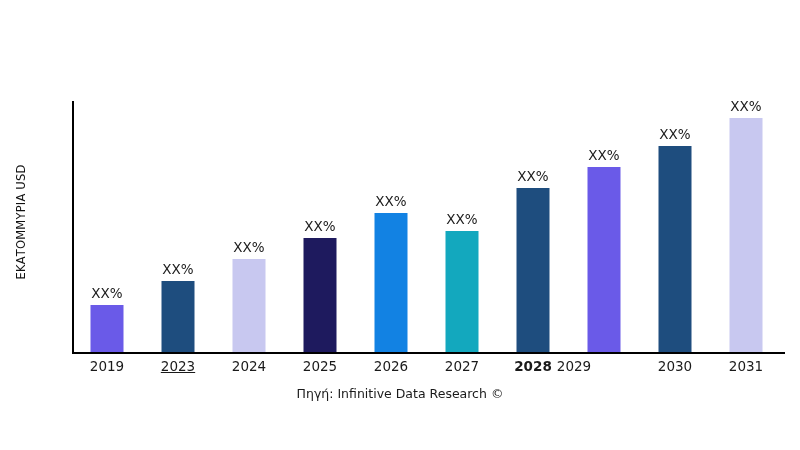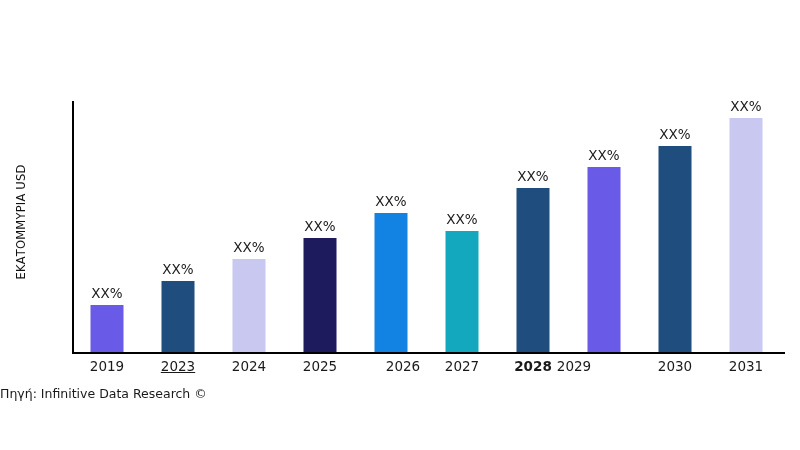--- a/index.html
+++ b/index.html
@@ -103,20 +103,21 @@
     top: 140px;
     font-size: 13.5px;
     color: #ec1c24;
     white-space: nowrap;
   }
   #source-note {
     position: absolute;
     left: 0;
     top: 386px;
     width: 800px;
+    text-align: center;
     font-size: 12.5px;
     color: #1a1a1a;
     white-space: nowrap;
   }
 </style>
 </head>
 <body>
 
 <div id="chart-root">
 
@@ -177,21 +178,21 @@
       <div class="bar-value" style="bottom:238px;">XX%</div>
       <div class="bar-rect" style="height:234px;background:#c8c8f0;"></div>
     </div>
 
   </div>
 
   <div class="tick-label" style="left:72px;">2019</div>
   <div class="tick-label" style="left:143px;text-decoration:underline;">2023</div>
   <div class="tick-label" style="left:214px;">2024</div>
   <div class="tick-label" style="left:285px;">2025</div>
-  <div class="tick-label" style="left:368px;">2026</div>
+  <div class="tick-label" style="left:356px;">2026</div>
   <div class="tick-label" style="left:427px;">2027</div>
   <div class="tick-label" style="left:498px;font-weight:bold;">2028</div>
   <div class="tick-label" style="left:539px;">2029</div>
   <div class="tick-label" style="left:640px;">2030</div>
   <div class="tick-label" style="left:711px;">2031</div>
 
 
   <div id="source-note">Πηγή: Infinitive Data Research ©</div>
 
 </div>

